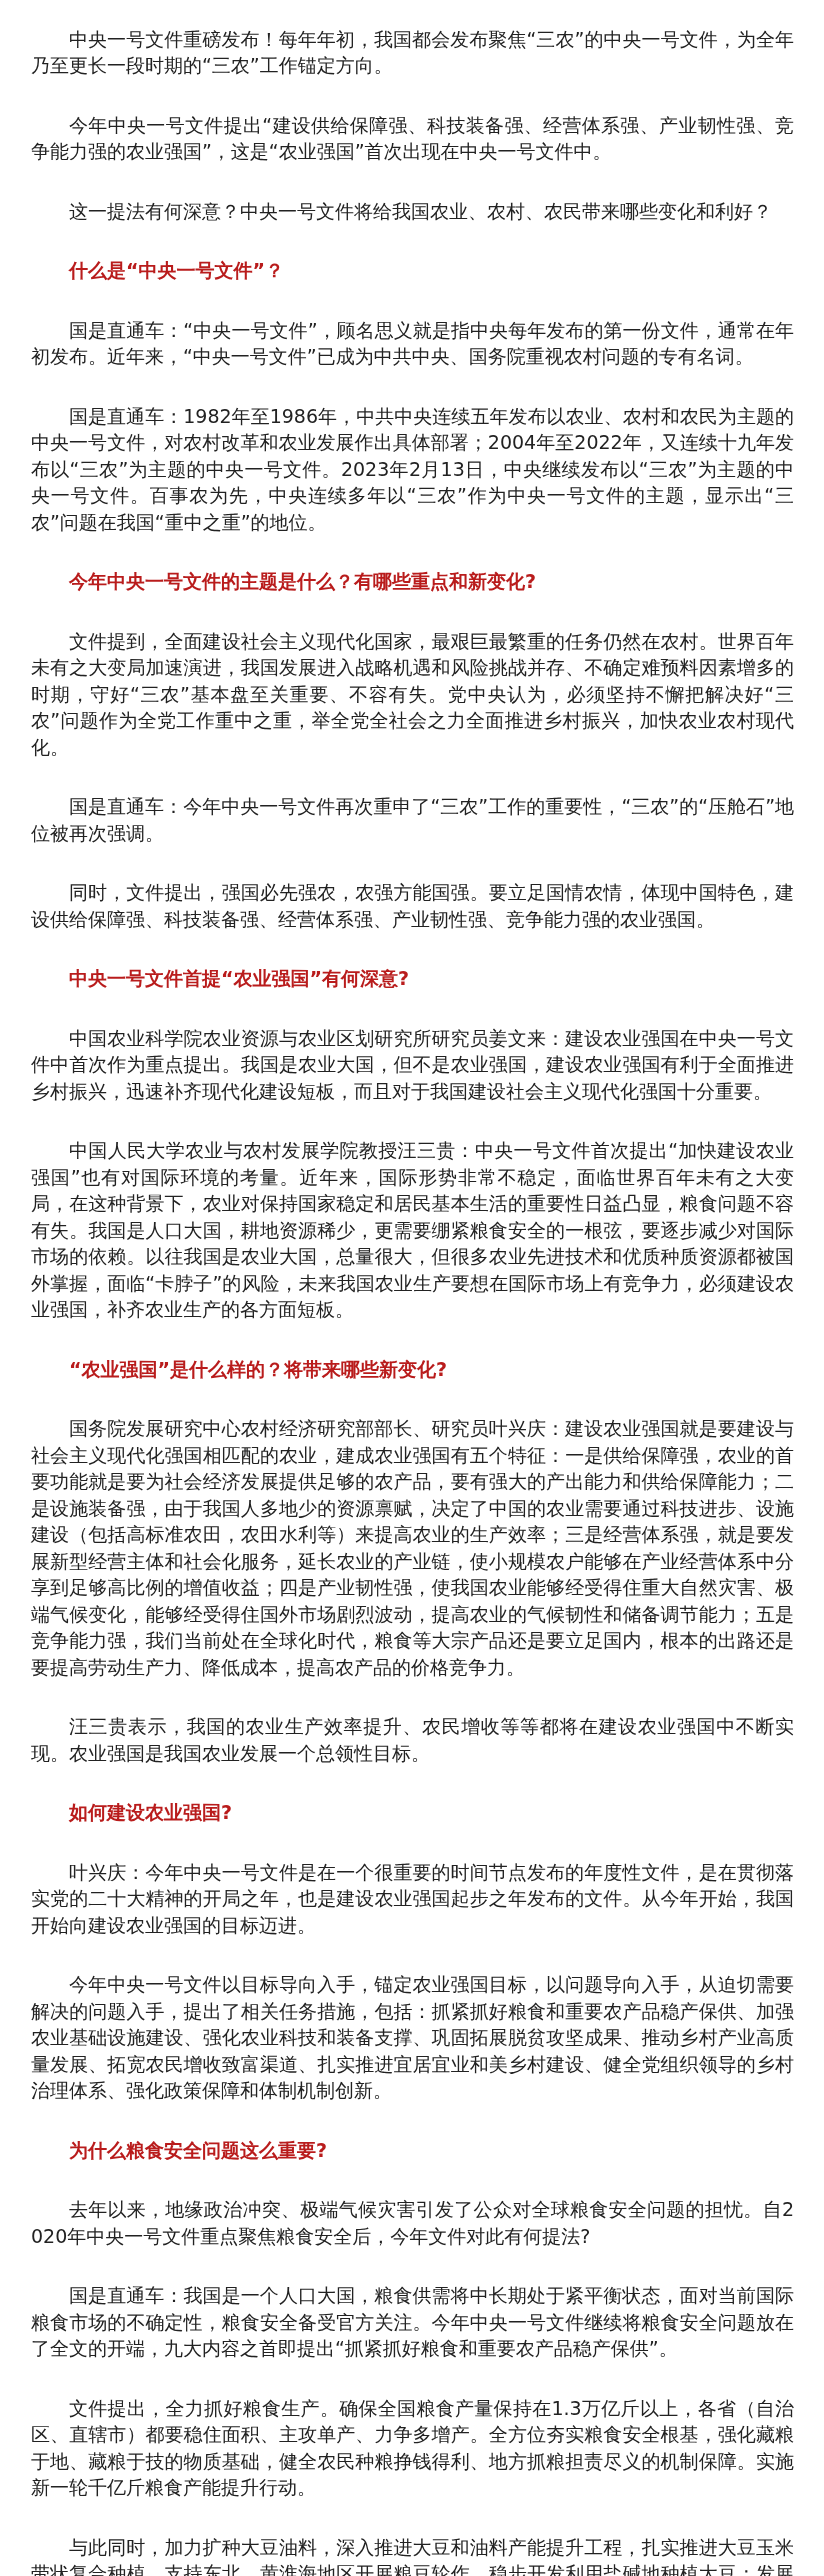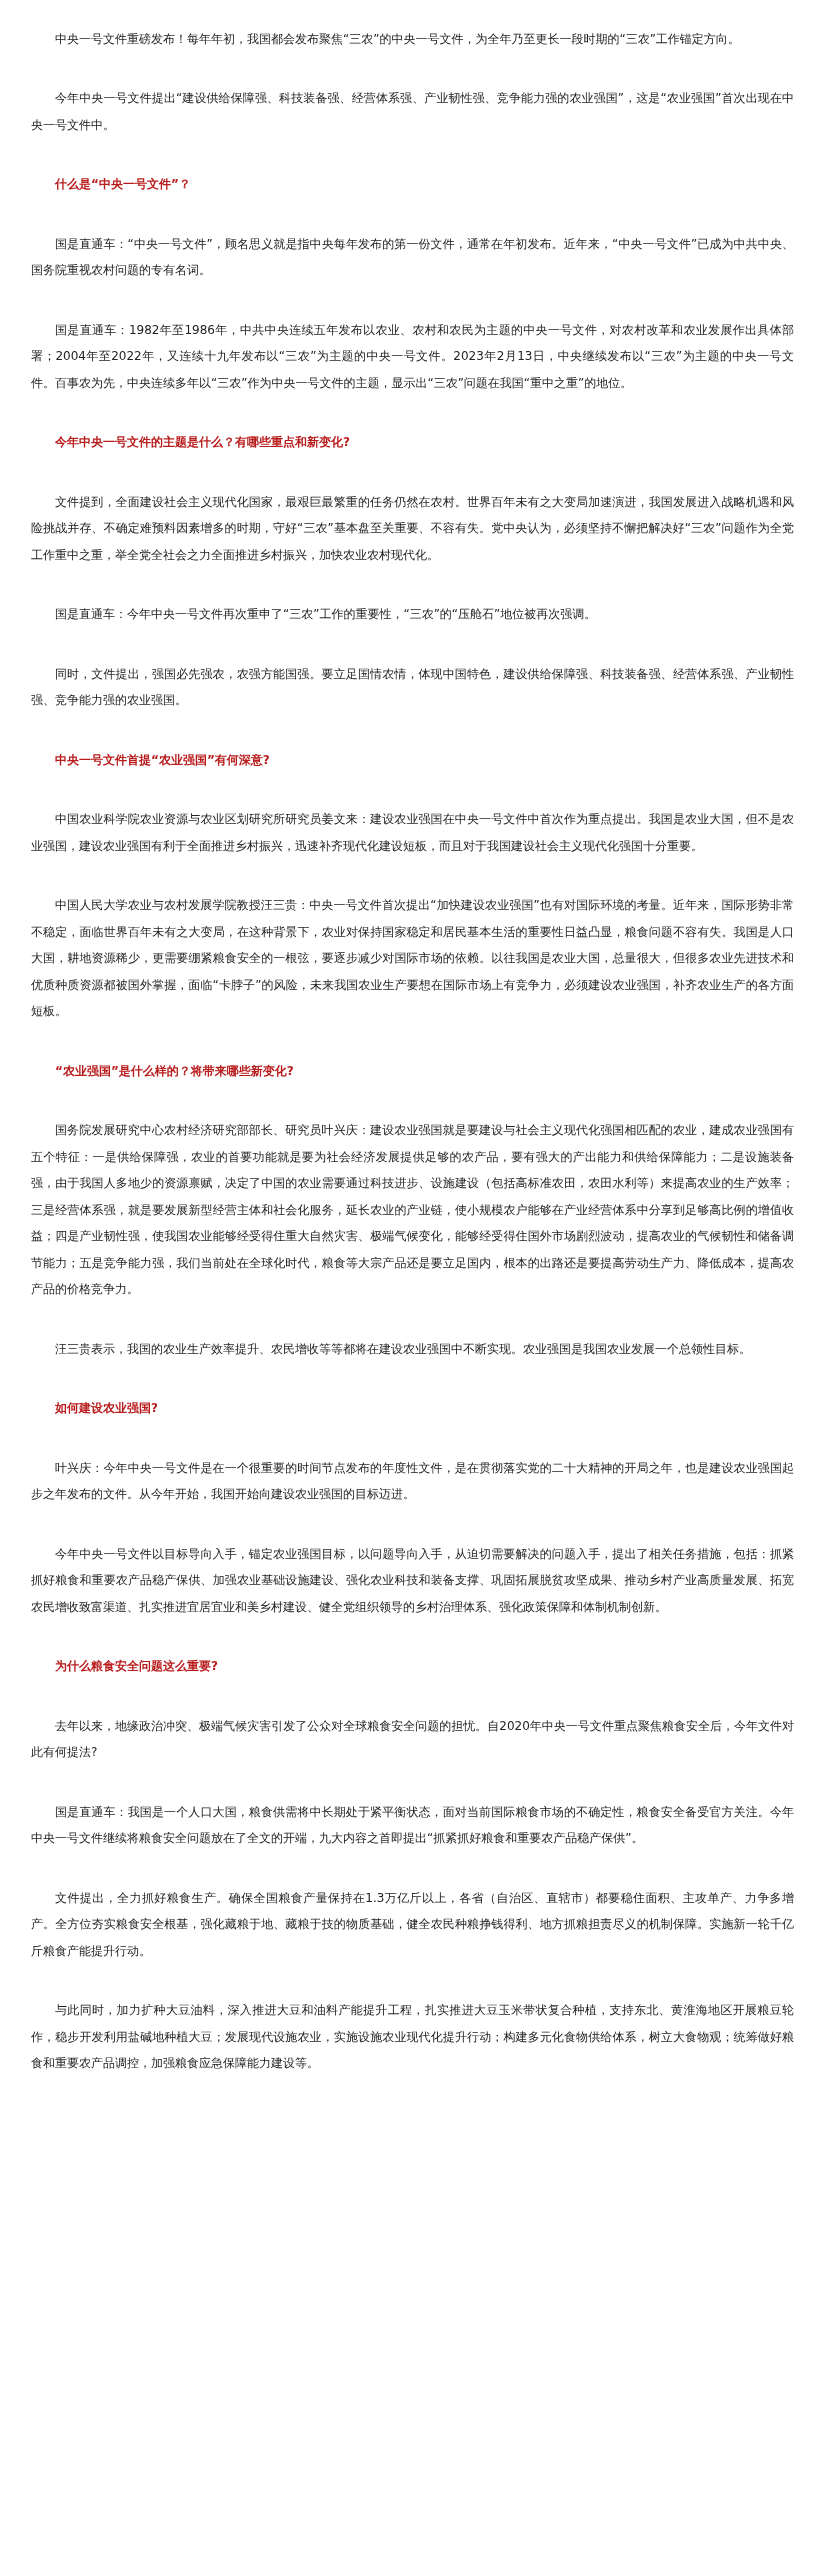--- a/index.html
+++ b/index.html
@@ -11,41 +11,42 @@
     font-family: "DejaVu Sans", "Liberation Sans", sans-serif;
     color: #222222;
   }
   .article {
     width: 825px;
     box-sizing: border-box;
     padding: 25.6px 31px 38px 31px;
     background: #ffffff;
   }
   .para, .heading {
-    font-size: 12px;
+    font-size: 19px;
     line-height: 26.5px;
     margin: 0 0 33px 0;
     text-align: justify;
     text-indent: 2em;
     word-break: break-all;
   }
   .heading {
     font-weight: bold;
     color: #b91c1c;
   }
   .para:last-child {
     margin-bottom: 0;
   }
 </style>
 </head>
 <body>
 
 <main class="article">
   <p class="para">中央一号文件重磅发布！每年年初，我国都会发布聚焦“三农”的中央一号文件，为全年乃至更长一段时期的“三农”工作锚定方向。</p>
   <p class="para">今年中央一号文件提出“建设供给保障强、科技装备强、经营体系强、产业韧性强、竞争能力强的农业强国”，这是“农业强国”首次出现在中央一号文件中。</p>
+  <p class="para">这一提法有何深意？中央一号文件将给我国农业、农村、农民带来哪些变化和利好？</p>
   <h2 class="heading">什么是“中央一号文件”？</h2>
   <p class="para">国是直通车：“中央一号文件”，顾名思义就是指中央每年发布的第一份文件，通常在年初发布。近年来，“中央一号文件”已成为中共中央、国务院重视农村问题的专有名词。</p>
   <p class="para">国是直通车：1982年至1986年，中共中央连续五年发布以农业、农村和农民为主题的中央一号文件，对农村改革和农业发展作出具体部署；2004年至2022年，又连续十九年发布以“三农”为主题的中央一号文件。2023年2月13日，中央继续发布以“三农”为主题的中央一号文件。百事农为先，中央连续多年以“三农”作为中央一号文件的主题，显示出“三农”问题在我国“重中之重”的地位。</p>
   <h2 class="heading">今年中央一号文件的主题是什么？有哪些重点和新变化?</h2>
   <p class="para">文件提到，全面建设社会主义现代化国家，最艰巨最繁重的任务仍然在农村。世界百年未有之大变局加速演进，我国发展进入战略机遇和风险挑战并存、不确定难预料因素增多的时期，守好“三农”基本盘至关重要、不容有失。党中央认为，必须坚持不懈把解决好“三农”问题作为全党工作重中之重，举全党全社会之力全面推进乡村振兴，加快农业农村现代化。</p>
   <p class="para">国是直通车：今年中央一号文件再次重申了“三农”工作的重要性，“三农”的“压舱石”地位被再次强调。</p>
   <p class="para">同时，文件提出，强国必先强农，农强方能国强。要立足国情农情，体现中国特色，建设供给保障强、科技装备强、经营体系强、产业韧性强、竞争能力强的农业强国。</p>
   <h2 class="heading">中央一号文件首提“农业强国”有何深意?</h2>
   <p class="para">中国农业科学院农业资源与农业区划研究所研究员姜文来：建设农业强国在中央一号文件中首次作为重点提出。我国是农业大国，但不是农业强国，建设农业强国有利于全面推进乡村振兴，迅速补齐现代化建设短板，而且对于我国建设社会主义现代化强国十分重要。</p>
   <p class="para">中国人民大学农业与农村发展学院教授汪三贵：中央一号文件首次提出“加快建设农业强国”也有对国际环境的考量。近年来，国际形势非常不稳定，面临世界百年未有之大变局，在这种背景下，农业对保持国家稳定和居民基本生活的重要性日益凸显，粮食问题不容有失。我国是人口大国，耕地资源稀少，更需要绷紧粮食安全的一根弦，要逐步减少对国际市场的依赖。以往我国是农业大国，总量很大，但很多农业先进技术和优质种质资源都被国外掌握，面临“卡脖子”的风险，未来我国农业生产要想在国际市场上有竞争力，必须建设农业强国，补齐农业生产的各方面短板。</p>

